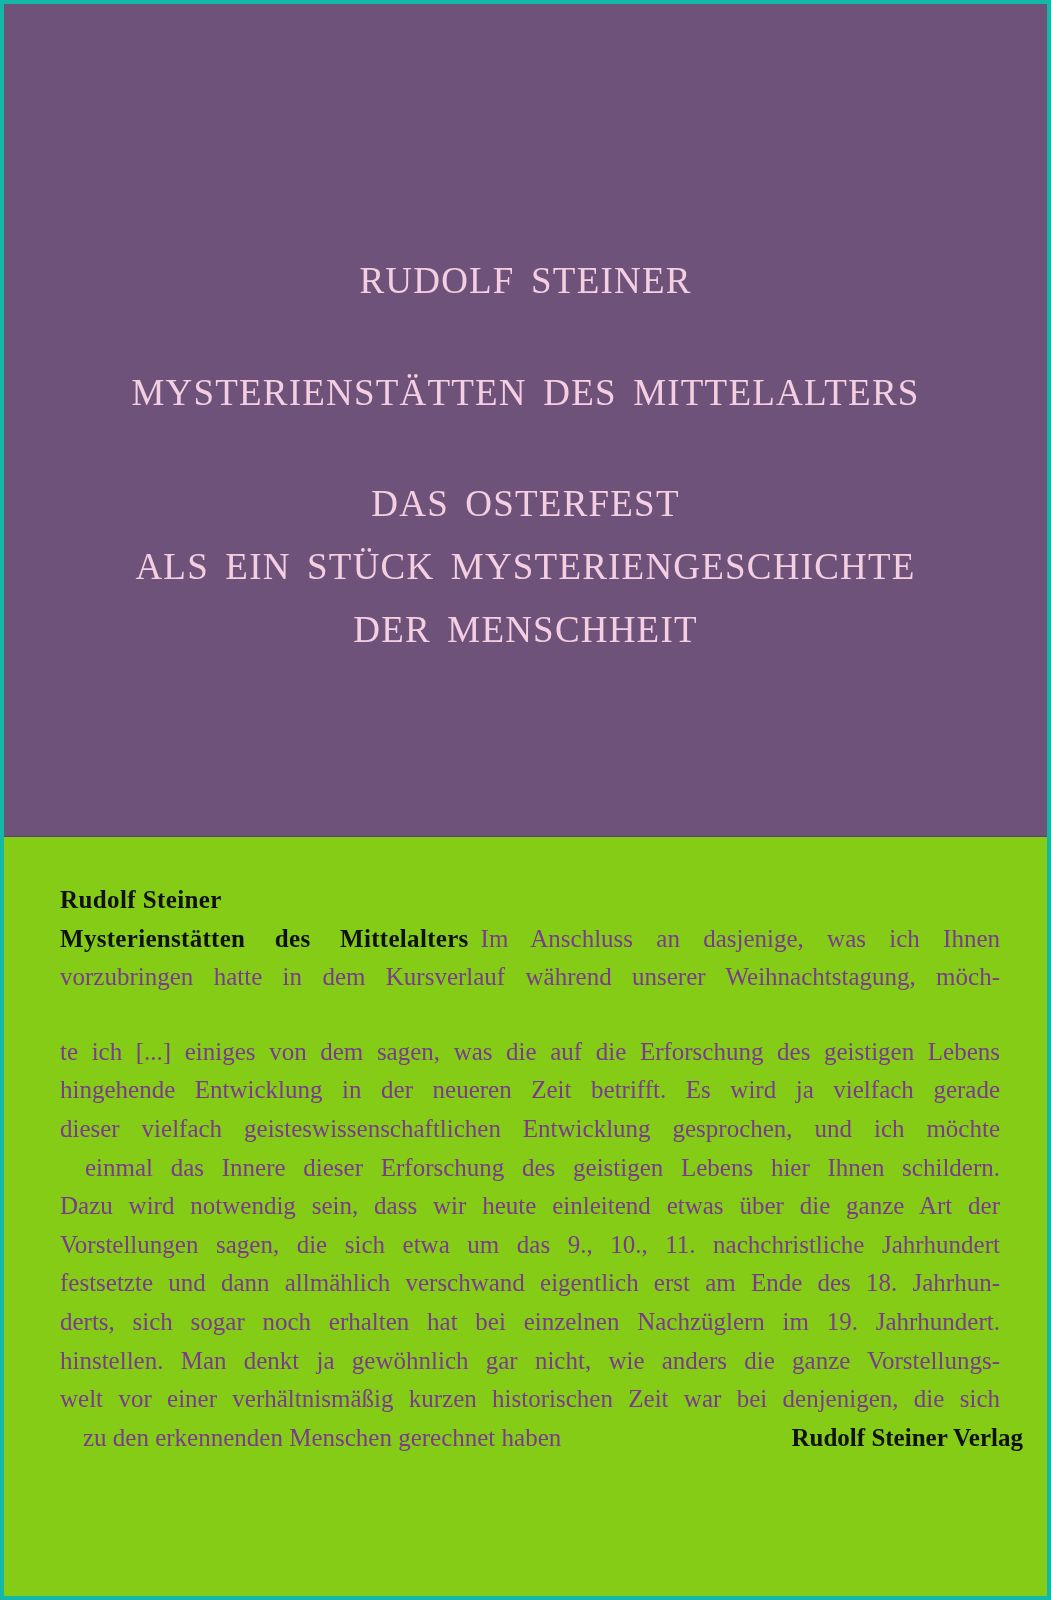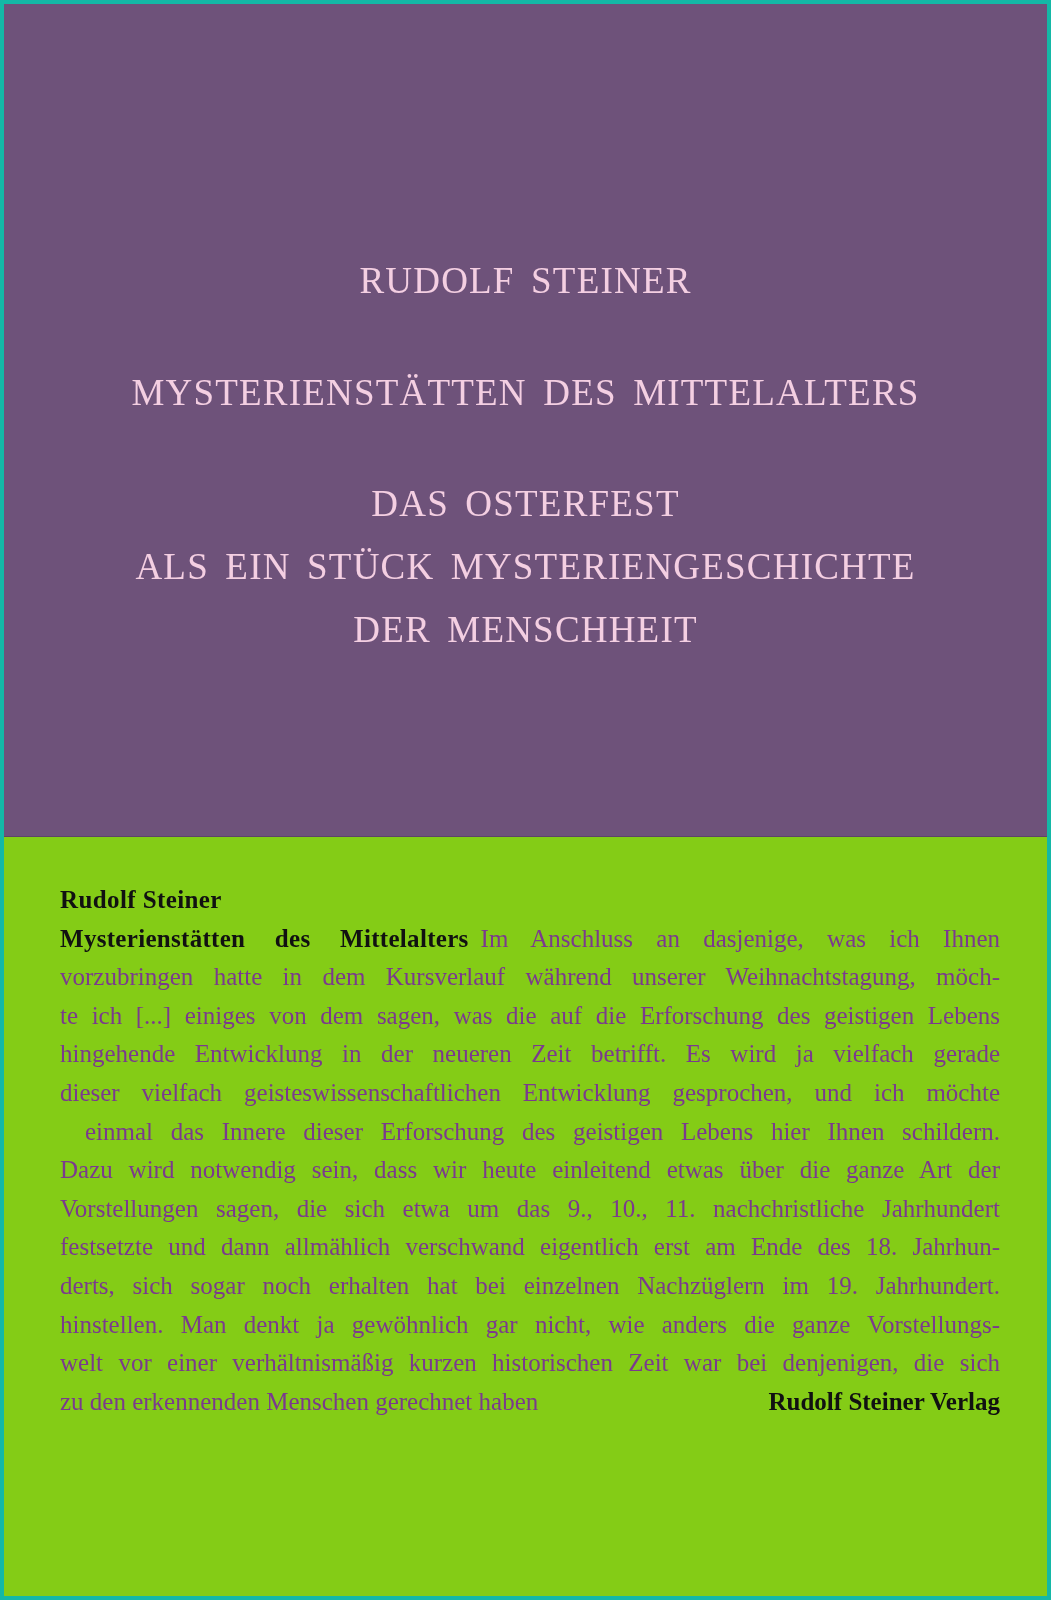--- a/index.html
+++ b/index.html
@@ -101,25 +101,25 @@
     <div class="cap title1-cap">MYSTERIENSTÄTTEN DES MITTELALTERS</div>
     <div class="cap title2a-cap">DAS OSTERFEST</div>
     <div class="cap title2b-cap">ALS EIN STÜCK MYSTERIENGESCHICHTE</div>
     <div class="cap title2c-cap">DER MENSCHHEIT</div>
   </div>
 
   <div class="blurb">
     <span class="blurb-author">Rudolf Steiner</span>
     <span class="line" style="display: block;"><span class="blurb-title">Mysterienstätten des Mittelalters</span><span>Im Anschluss an dasjenige, was ich Ihnen</span></span>
     <span class="line" style="display: block;">vorzubringen hatte in dem Kursverlauf während unserer Weihnachtstagung, möch-</span>
-    <span class="line" style="display: block;">te ich [...] einiges von dem sagen, was die auf die Erforschung des geistigen Lebens</span>
+    <span class="line" style="display: block; margin-top: 36px;">te ich [...] einiges von dem sagen, was die auf die Erforschung des geistigen Lebens</span>
     <span class="line" style="display: block;">hingehende Entwicklung in der neueren Zeit betrifft. Es wird ja vielfach gerade</span>
     <span class="line" style="display: block;">dieser vielfach geisteswissenschaftlichen Entwicklung gesprochen, und ich möchte</span>
     <span class="line" style="display: block; margin-left: 25px;">einmal das Innere dieser Erforschung des geistigen Lebens hier Ihnen schildern.</span>
     <span class="line" style="display: block;">Dazu wird notwendig sein, dass wir heute einleitend etwas über die ganze Art der</span>
     <span class="line" style="display: block;">Vorstellungen sagen, die sich etwa um das 9., 10., 11. nachchristliche Jahrhundert</span>
     <span class="line" style="display: block;">festsetzte und dann allmählich verschwand eigentlich erst am Ende des 18. Jahrhun-</span>
     <span class="line" style="display: block;">derts, sich sogar noch erhalten hat bei einzelnen Nachzüglern im 19. Jahrhundert.</span>
     <span class="line" style="display: block;">hinstellen. Man denkt ja gewöhnlich gar nicht, wie anders die ganze Vorstellungs-</span>
     <span class="line" style="display: block;">welt vor einer verhältnismäßig kurzen historischen Zeit war bei denjenigen, die sich</span>
-    <span class="line last" style="display: block; width: 940px;"><span>zu den erkennenden Menschen gerechnet haben</span><span class="publisher">Rudolf Steiner Verlag</span></span>
+    <span class="line last" style="display: block; width: 940px; margin-left: 23px;"><span>zu den erkennenden Menschen gerechnet haben</span><span class="publisher">Rudolf Steiner Verlag</span></span>
   </div>
 </div>
 
 </body></html>

